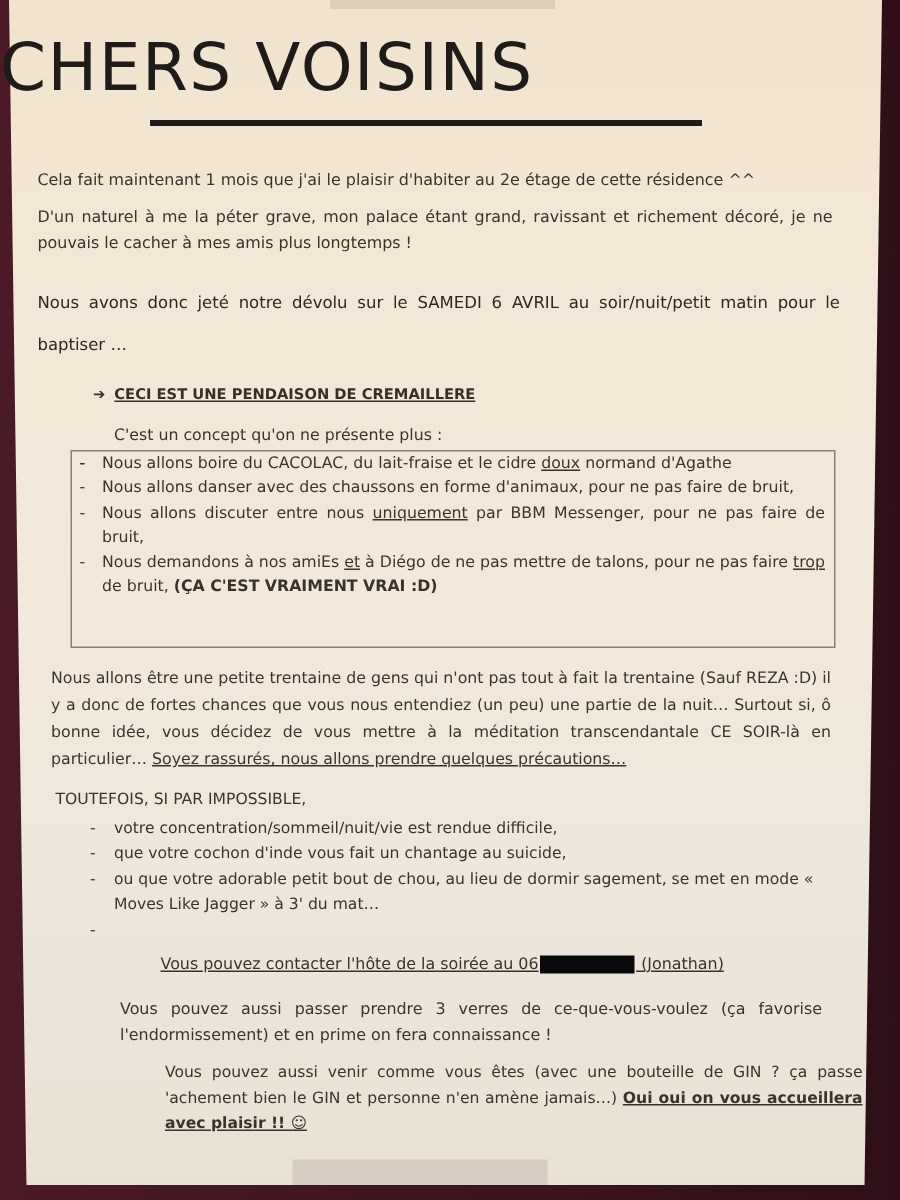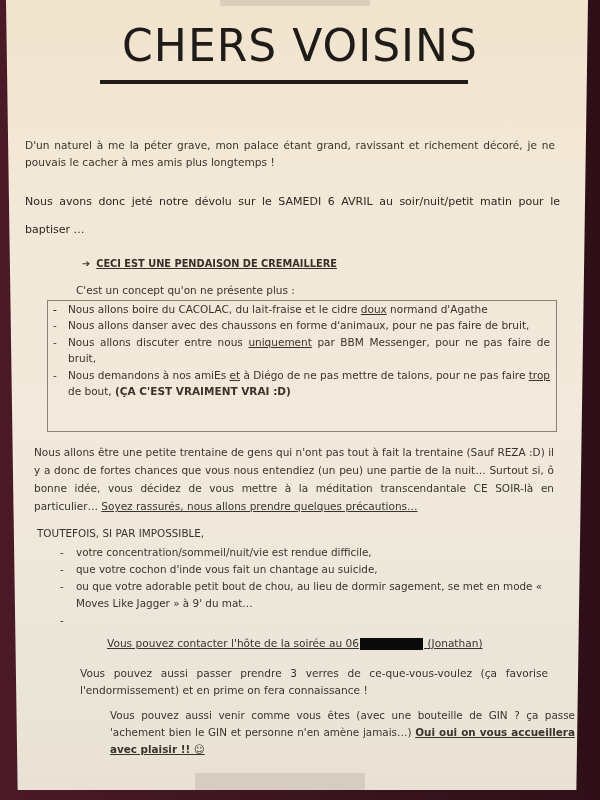--- a/index.html
+++ b/index.html
@@ -3,27 +3,27 @@
 <meta charset="utf-8">
 <style>
   html,body{margin:0;padding:0;}
   body{width:600px;height:800px;overflow:hidden;background:#3a1620;position:relative;font-family:"DejaVu Sans",sans-serif;}
   .bg{position:absolute;inset:0;background:linear-gradient(90deg,#4a1a26 0%,#3b1520 50%,#2e0f18 100%);}
   .paper{position:absolute;left:6px;top:0;width:582px;height:790px;
     background:linear-gradient(180deg,#f1e3cd 0%,#f3e8d6 20%,#f2e9dc 55%,#ece6da 80%,#e9e1d4 100%);
     clip-path:polygon(0 0,100% 0,98% 100%,2% 100%);
     box-shadow:0 0 6px rgba(0,0,0,.4);}
   .doc{position:absolute;left:0;top:0;width:600px;height:800px;color:#2a2420;}
-  .title{position:absolute;left:0;width:600px;top:20px;text-align:center;font-size:44px;letter-spacing:1px;color:#1f1b18;font-family:"DejaVu Sans",sans-serif;font-weight:normal;}
+  .title{position:absolute;left:0;width:600px;top:20px;font-size:44px;letter-spacing:1px;color:#1f1b18;font-family:"DejaVu Sans",sans-serif;font-weight:normal;}
   .title-ul{position:absolute;left:100px;width:368px;top:80px;height:4px;background:#1f1b18;}
   .p{position:absolute;font-size:10.6px;line-height:16.5px;color:#3a332d;}
   .p1{left:25px;top:112px;width:540px;}
   .p2{left:25px;top:137px;width:530px;text-align:justify;}
   .big{position:absolute;left:25px;top:188px;width:535px;font-size:11px;line-height:28px;color:#2d2722;text-align:justify;}
-  .pend{position:absolute;left:62px;top:258px;font-size:9.8px;font-weight:bold;text-decoration:underline;color:#3a2f27;margin-left:20px;}
+  .pend{position:absolute;left:62px;top:258px;font-size:9.8px;font-weight:bold;text-decoration:underline;color:#3a2f27;}
   .concept{position:absolute;left:76px;top:284px;font-size:10.5px;color:#3a332d;}
   .box{position:absolute;left:47px;top:300px;width:508px;height:130px;border:1px solid #8a8078;}
   .box ul{list-style:none;margin:0;padding:0;}
   .box li{position:relative;font-size:10.5px;line-height:16.4px;color:#3a332d;padding-left:20px;padding-right:6px;text-align:justify;}
   .box li .dash{position:absolute;left:5px;top:0;}
   .u{text-decoration:underline;}
   .b{font-weight:bold;}
   .p3{left:34px;top:443px;width:520px;text-align:justify;font-size:10.5px;line-height:18px;}
   .tf{position:absolute;left:37px;top:527px;font-size:10.4px;color:#3a332d;}
   .list2{position:absolute;left:60px;top:544px;width:500px;font-size:10.4px;line-height:17px;color:#3a332d;}
@@ -41,48 +41,49 @@
 
 <div class="bg"></div>
 <div class="paper"></div>
 <div class="shadow-top"></div>
 <div class="shadow-bot"></div>
 
 <div class="doc">
   <div class="title">CHERS VOISINS</div>
   <div class="title-ul"></div>
 
+  <div class="p p1">Cela fait maintenant  1 mois que j'ai le plaisir d'habiter au 2e étage de cette résidence ^^</div>
   <div class="p p2">D'un naturel à me la péter grave, mon palace étant grand, ravissant et richement décoré, je ne pouvais le cacher à mes amis plus longtemps !</div>
 
   <div class="big">Nous avons donc jeté notre dévolu sur le SAMEDI 6 AVRIL au soir/nuit/petit matin pour le baptiser …</div>
 
   <div class="pend">
     <span style="text-decoration:none;display:inline-block;margin-right:6px;">➔</span><span>CECI EST UNE PENDAISON DE CREMAILLERE</span>
   </div>
 
   <div class="concept">C'est un concept qu'on ne présente plus :</div>
 
   <div class="box">
     <ul>
       <li><span class="dash">-</span></li>
       <li><span class="dash">-</span><span>Nous allons boire du CACOLAC, du lait-fraise et le cidre </span><span class="u">doux</span><span> normand d'Agathe</span></li>
       <li><span class="dash">-</span><span>Nous allons danser avec des chaussons en forme d'animaux, pour ne pas faire de bruit,</span></li>
       <li><span class="dash">-</span><span>Nous allons discuter entre nous </span><span class="u">uniquement</span><span> par BBM Messenger, pour ne pas faire de bruit,</span></li>
-      <li><span class="dash">-</span><span>Nous demandons à nos amiEs </span><span class="u">et</span><span> à Diégo de ne pas mettre de talons, pour ne pas faire </span><span class="u">trop</span><span> de bout, </span><span class="b">(ÇA C'EST VRAIMENT VRAI :D)</span></li>
+      <li><span class="dash">-</span><span>Nous demandons à nos amiEs </span><span class="u">et</span><span> à Diégo de ne pas mettre de talons, pour ne pas faire </span><span class="u">trop</span><span> de bruit, </span><span class="b">(ÇA C'EST VRAIMENT VRAI :D)</span></li>
     </ul>
   </div>
 
   <div class="p p3"><span>Nous allons être une petite trentaine de gens qui n'ont pas tout à fait la trentaine (Sauf REZA :D) il y a donc de fortes chances que vous nous entendiez (un peu) une partie de la nuit… Surtout si, ô bonne idée, vous décidez de vous mettre à la méditation transcendantale CE SOIR-là en particulier… </span><span class="u">Soyez rassurés, nous allons prendre quelques précautions…</span></div>
 
   <div class="tf">TOUTEFOIS, SI PAR IMPOSSIBLE,</div>
 
   <div class="list2">
     <div><span class="dash">-</span><span>votre concentration/sommeil/nuit/vie est rendue difficile,</span></div>
     <div><span class="dash">-</span><span>que votre cochon d'inde vous fait un chantage au suicide,</span></div>
-    <div><span class="dash">-</span><span>ou que votre adorable petit bout de chou, au lieu de dormir sagement, se met en mode « Moves Like Jagger » à 9' du mat…</span></div>
+    <div><span class="dash">-</span><span>ou que votre adorable petit bout de chou, au lieu de dormir sagement, se met en mode « Moves Like Jagger » à 3' du mat…</span></div>
     <div><span class="dash">-</span></div>
   </div>
 
   <div class="contact"><span>Vous pouvez contacter l'hôte de la soirée au 06</span><span class="redact"></span><span> (Jonathan)</span></div>
 
   <div class="p p4">Vous pouvez aussi passer prendre 3 verres de ce-que-vous-voulez (ça favorise l'endormissement) et en prime on fera connaissance !</div>
 
   <div class="p p5"><span>Vous pouvez aussi venir comme vous êtes (avec une bouteille de GIN ? ça passe 'achement bien le GIN et personne n'en amène jamais…) </span><span class="b u">Oui oui on vous accueillera avec plaisir !! ☺</span></div>
 </div>
 

